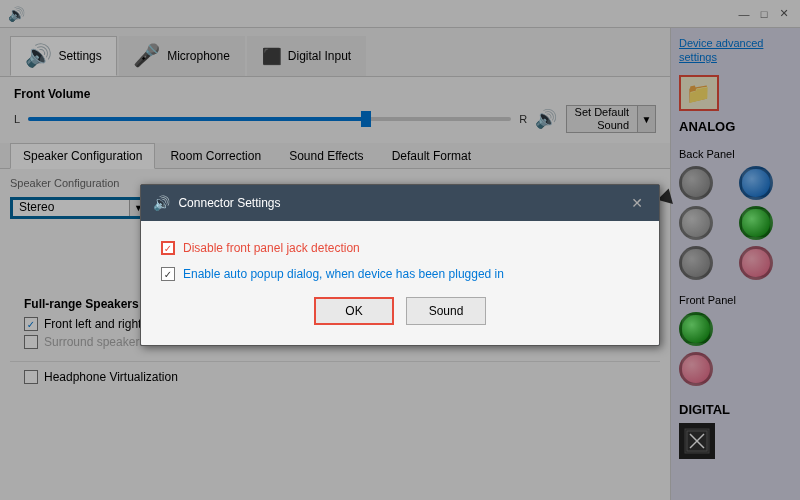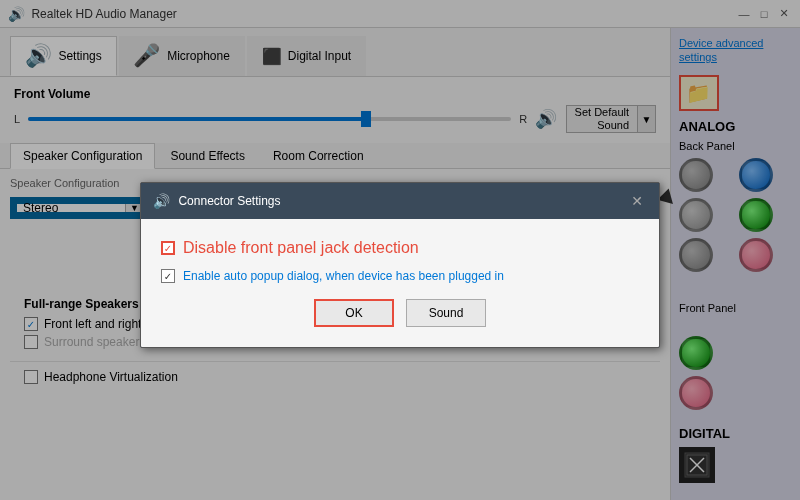--- a/index.html
+++ b/index.html
@@ -177,22 +177,22 @@
       border: 1px solid #ccc;
       border-bottom: 1px solid white;
     }
     .panel-title {
       font-size: 11px;
       color: #666;
       margin-bottom: 8px;
     }
     .config-dropdown {
       display: flex;
-      align-items: center;
-      border: 7px solid #0369a1;
+      align-items: flex-start;
+      border: 3px solid #0369a1;
       background: white;
       height: 22px;
       width: 140px;
     }
     .config-dropdown-label {
       flex: 1;
       padding: 0 6px;
       font-size: 12px;
     }
     .config-dropdown-arrow {
@@ -274,21 +274,21 @@
       color: #0078d7;
       text-decoration: underline;
       font-size: 11px;
       cursor: pointer;
       margin-bottom: 10px;
       line-height: 1.3;
     }
     .analog-label {
       font-weight: bold;
       font-size: 13px;
-      margin-bottom: 6px;
+      margin-bottom: 14px;
     }
     .back-panel-label {
       font-size: 11px;
       margin-bottom: 6px;
     }
     .connector-grid {
       display: grid;
       grid-template-columns: 1fr 1fr;
       gap: 6px;
       margin-bottom: 8px;
@@ -302,21 +302,21 @@
     }
     .connector-gray { background: radial-gradient(circle at 35% 35%, #c0c0c0, #808080); }
     .connector-blue { background: radial-gradient(circle at 35% 35%, #80c0ff, #0060c0); }
     .connector-gray2 { background: radial-gradient(circle at 35% 35%, #d0d0d0, #909090); }
     .connector-green { background: radial-gradient(circle at 35% 35%, #80ff80, #008000); }
     .connector-gray3 { background: radial-gradient(circle at 35% 35%, #c0c0c0, #808080); }
     .connector-pink { background: radial-gradient(circle at 35% 35%, #ffb0c0, #e06080); }
 
     .front-panel-label {
       font-size: 11px;
-      margin: 22px 0;
+      margin: 6px 0;
     }
     .connector-green-fp { background: radial-gradient(circle at 35% 35%, #80ff80, #008000); }
     .connector-pink-fp { background: radial-gradient(circle at 35% 35%, #ffb0c0, #e06080); }
 
     .digital-label {
       font-weight: bold;
       font-size: 13px;
       margin: 8px 0 6px;
     }
     .digital-box {
@@ -407,21 +407,21 @@
       background: white;
       display: flex;
       align-items: center;
       justify-content: center;
       font-size: 10px;
       color: #e74c3c;
       flex-shrink: 0;
     }
     .dialog-checkbox-label-red {
       color: #e74c3c;
-      font-size: 16px;
+      font-size: 12px;
       font-weight: 500;
     }
     .dialog-checkbox-label-blue {
       color: #0078d7;
       font-size: 12px;
     }
     .dialog-checkbox-checked {
       width: 14px;
       height: 14px;
       border: 1px solid #777;
@@ -461,21 +461,20 @@
       align-items: center;
       justify-content: center;
     }
   </style>
 </head>
 <body>
 
 <div class="title-bar">
   <div class="title-bar-left">
     <span style="font-size:14px;">🔊</span>
-    <span>Realtek HD Audio Manager</span>
   </div>
   <div class="title-bar-right">
     <div class="title-btn">—</div>
     <div class="title-btn">□</div>
     <div class="title-btn close">✕</div>
   </div>
 </div>
 
 <div class="main-window">
 
@@ -511,22 +510,23 @@
             <div>Set Default</div>
             <div>Sound</div>
           </div>
           <div class="set-default-arrow">▼</div>
         </div>
       </div>
     </div>
 
     <div class="sub-tabs">
       <div class="sub-tab active">Speaker Configuration</div>
+      <div class="sub-tab">Room Correction</div>
       <div class="sub-tab">Sound Effects</div>
-      <div class="sub-tab">Room Correction</div>
+      <div class="sub-tab">Default Format</div>
     </div>
 
     <div style="display:flex; flex-direction:column; flex:1; padding:8px 10px;">
       <div class="panel-title">Speaker Configuration</div>
       <div class="config-dropdown">
         <span class="config-dropdown-label">Stereo</span>
         <div class="config-dropdown-arrow">▼</div>
       </div>
 
       <div class="speaker-diagram">

